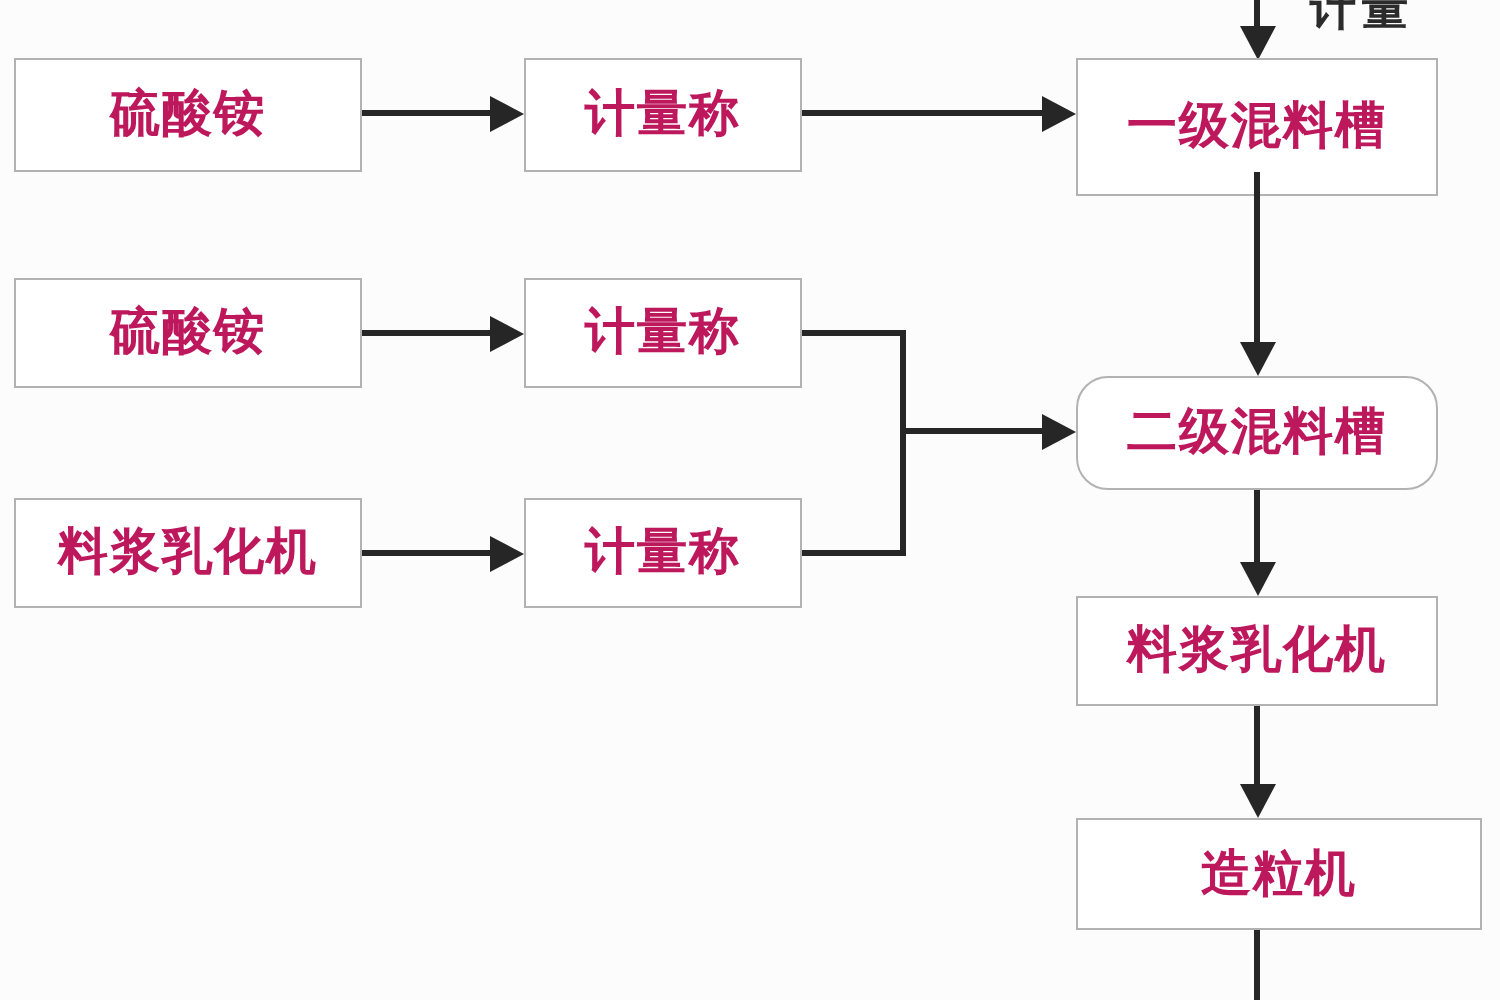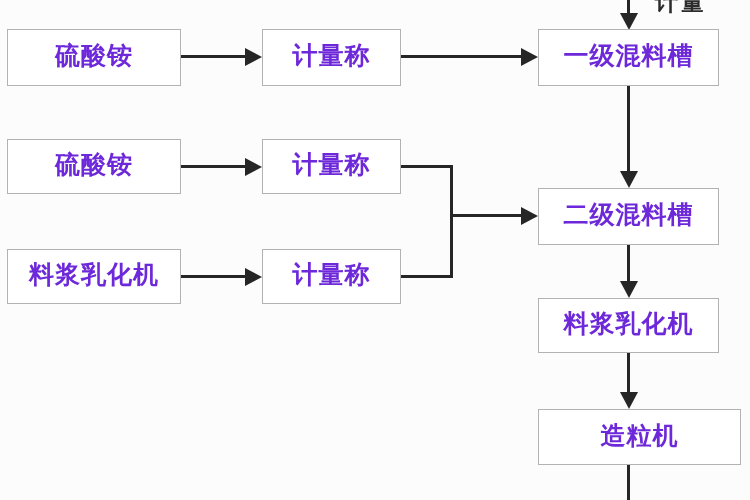--- a/index.html
+++ b/index.html
@@ -11,47 +11,46 @@
     height: 500px;
     background: #fcfcfc;
     font-family: "Liberation Serif", "DejaVu Serif", serif;
     overflow: hidden;
   }
   #canvas {
     position: relative;
     width: 750px;
     height: 500px;
     background: #fcfcfc;
-    font-family: Liberation Mono, monospace;
   }
   .node {
     position: absolute;
     box-sizing: border-box;
     background: #ffffff;
     border: 1.5px solid #b2b2b2;
     display: flex;
     align-items: center;
     justify-content: center;
-    color: #6d28d9;
+    color: #be185d;
     font-weight: 700;
     letter-spacing: 1px;
     white-space: nowrap;
   }
   .node .lbl {
     display: block;
     line-height: 1;
   }
   
   #node-ammonium-sulfate-1 { left: 7px;   top: 29px;  width: 174px; height: 57px; font-size: 25px; }
   #node-weigher-1          { left: 262px; top: 29px;  width: 139px; height: 57px; font-size: 25px; }
-  #node-primary-mixer      { left: 538px; top: 29px;  width: 181px; height: 57px; font-size: 25px; }
+  #node-primary-mixer      { left: 538px; top: 29px;  width: 181px; height: 69px; font-size: 25px; }
 
   #node-ammonium-sulfate-2 { left: 7px;   top: 139px; width: 174px; height: 55px; font-size: 25px; }
   #node-weigher-2          { left: 262px; top: 139px; width: 139px; height: 55px; font-size: 25px; }
-  #node-secondary-mixer    { left: 538px; top: 188px; width: 181px; height: 57px; font-size: 25px; }
+  #node-secondary-mixer    { left: 538px; top: 188px; width: 181px; height: 57px; font-size: 25px; border-radius: 16px; }
 
   #node-magnesium-additive { left: 7px;   top: 249px; width: 174px; height: 55px; font-size: 25px; }
   #node-weigher-3          { left: 262px; top: 249px; width: 139px; height: 55px; font-size: 25px; }
 
   #node-slurry-emulsifier  { left: 538px; top: 298px; width: 181px; height: 55px; font-size: 25px; }
   #node-granulator         { left: 538px; top: 409px; width: 203px; height: 56px; font-size: 25px; }
 
   
   .hline, .vline {
     position: absolute;

